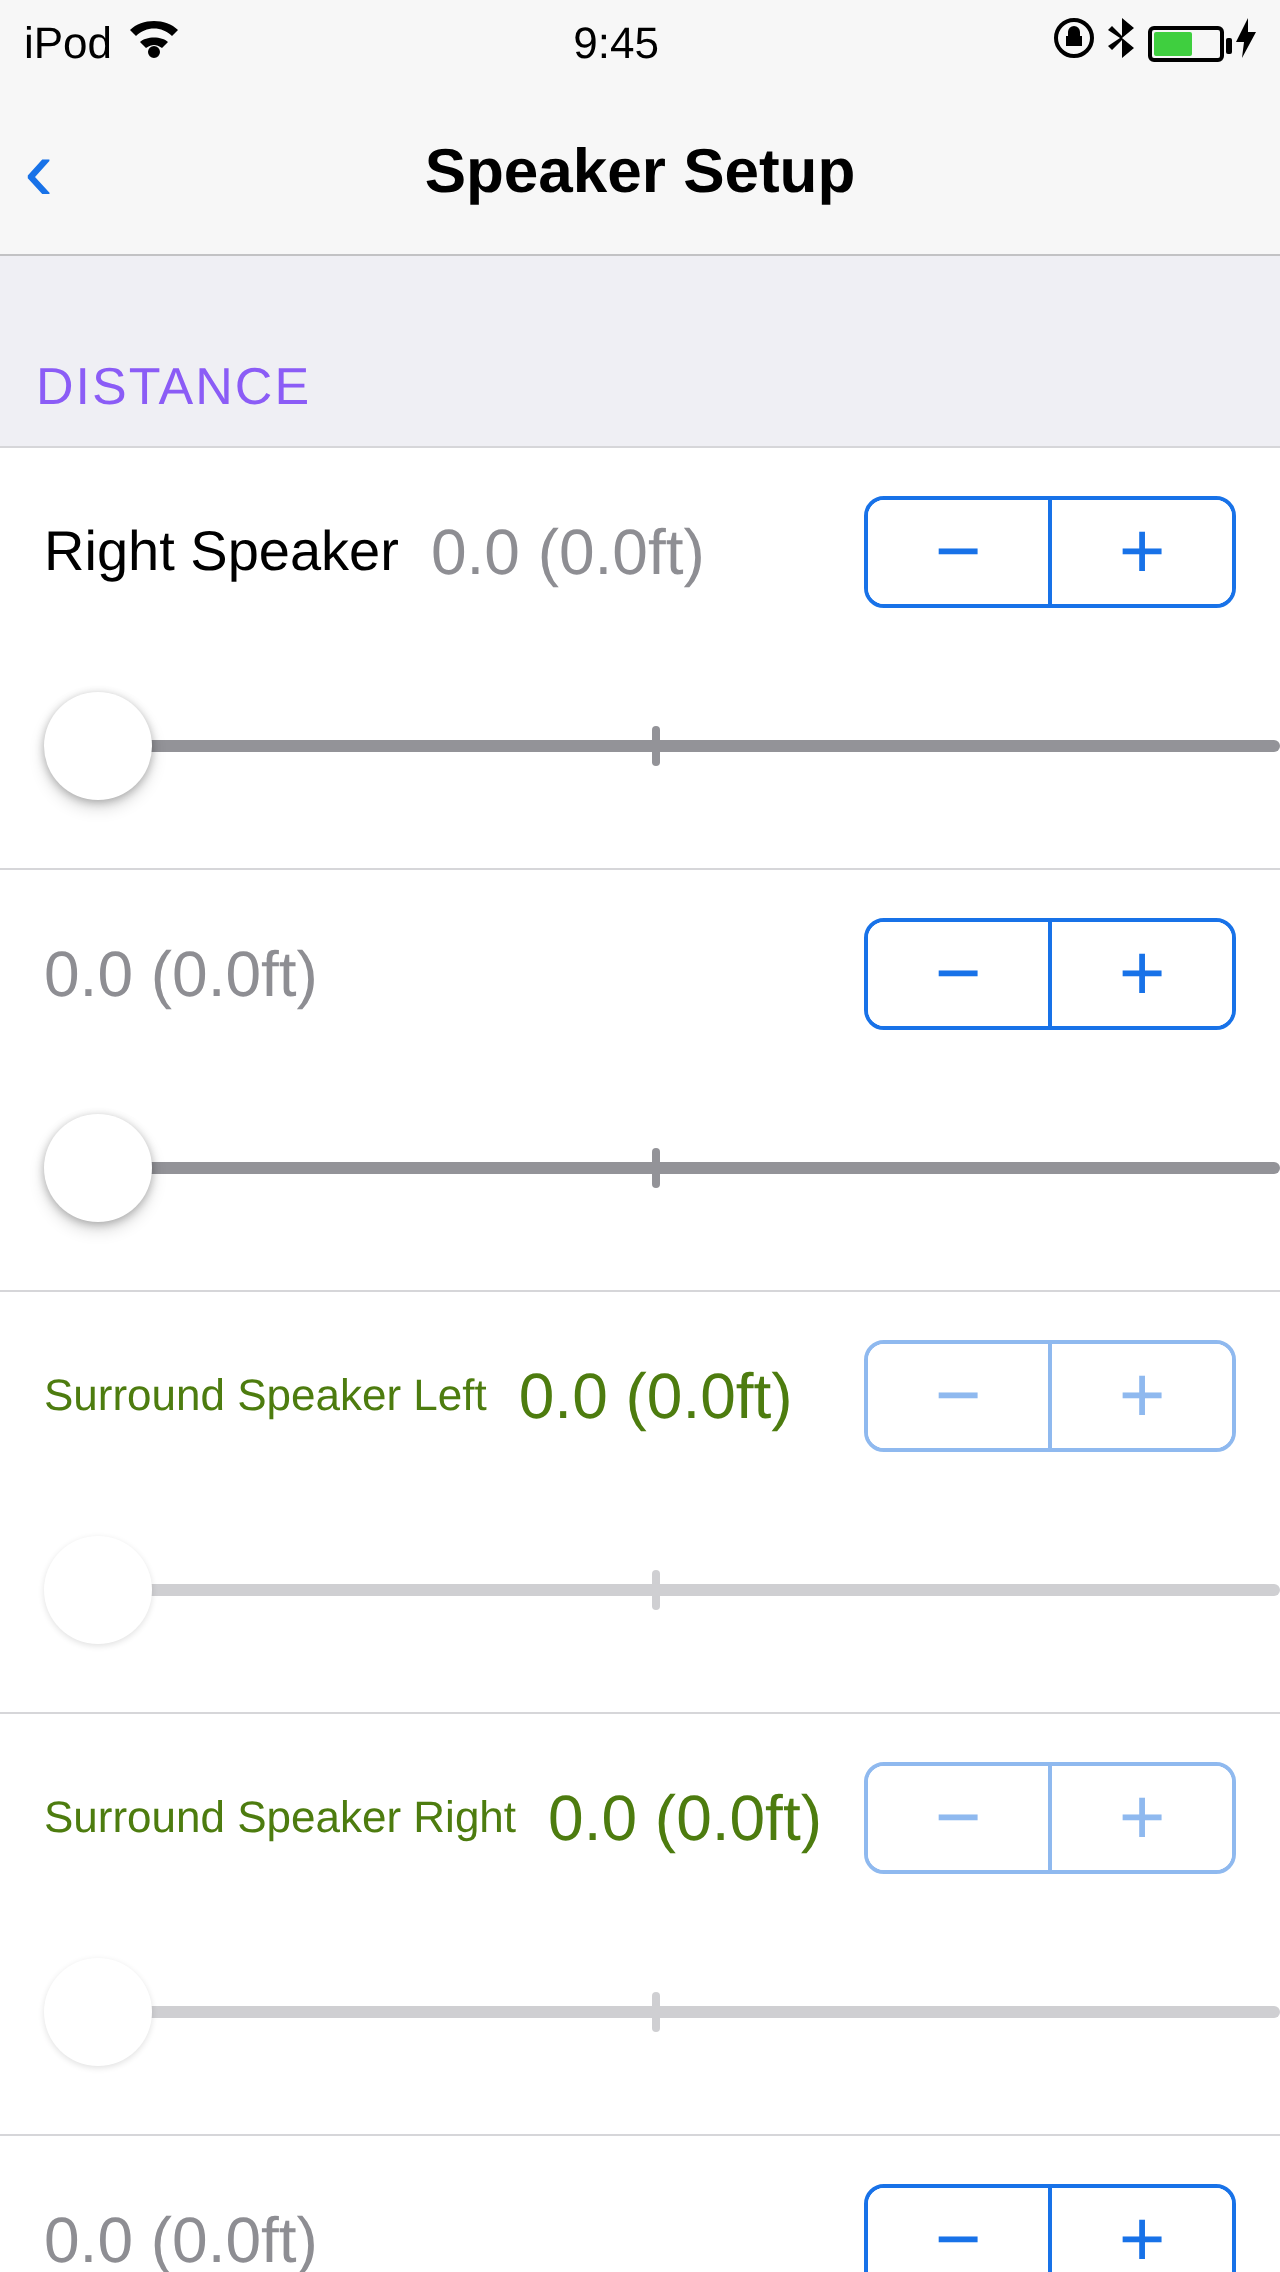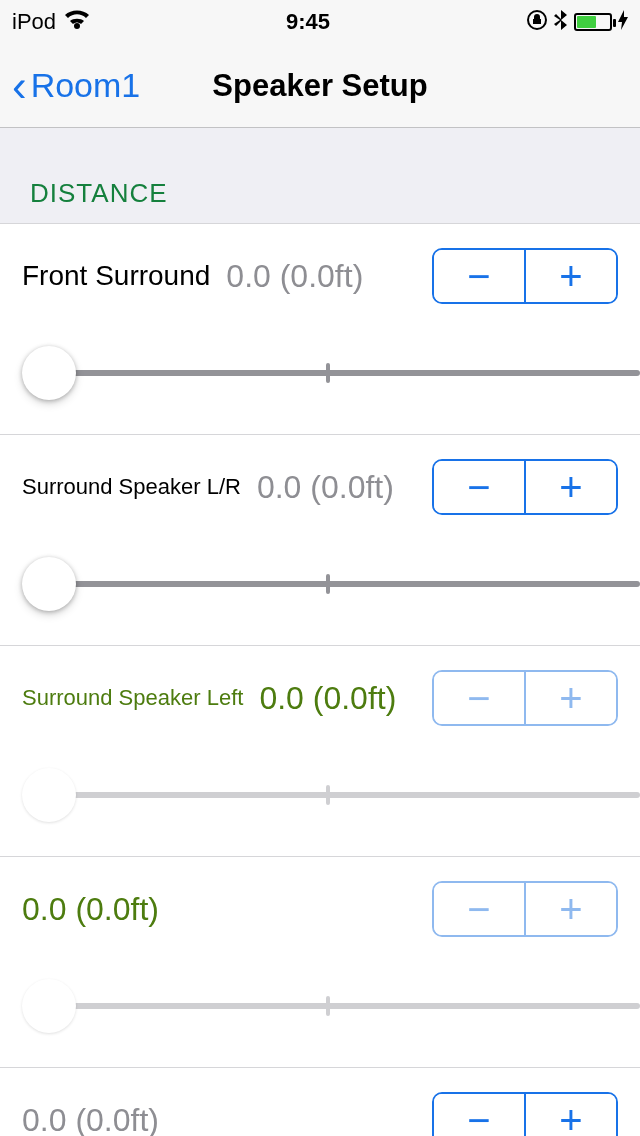--- a/index.html
+++ b/index.html
@@ -43,23 +43,23 @@
       position:relative;
     }
     .back-btn { display:flex; align-items:center; color:#1872e8; font-size:34px; }
     .back-chevron { font-size:44px; font-weight:300; line-height:1; margin-right:4px; }
     .nav-title {
       position:absolute; left:0; right:0; text-align:center;
       font-size:31px; font-weight:700; color:#000; pointer-events:none;
     }
     
     .section-header {
-      padding: 50px 30px 14px;
+      padding: 50px 18px 14px;
       font-size: 26px;
-      color: #15803d;
+      color: #8b5cf6;
       letter-spacing: 1px;
     }
     .content {
       background: #fff;
       border-top: 1px solid #d6d6d9;
     }
     .row {
       padding: 24px 22px 24px 22px;
       border-bottom: 1px solid #d6d6d9;
     }
@@ -136,21 +136,21 @@
     .slider.disabled .slider-tick { background:#cfcfd2; }
     .slider-thumb {
       position:absolute;
       top: 0;
       width: 54px; height: 54px;
       border-radius: 50%;
       background:#fff;
       box-shadow: 0 1px 4px rgba(0,0,0,0.25), 0 4px 8px rgba(0,0,0,0.15);
     }
     .slider.disabled .slider-thumb { box-shadow: 0 1px 3px rgba(0,0,0,0.12); }
-    .status-time { font-weight:700; }
+    .status-time { font-weight:400; }
     .lock-icon, .bt-icon, .bolt-icon { font-size:20px; }
   </style>
 </head>
 <body>
 
 <div class="status-bar">
   <div class="status-left">
     <span>iPod</span>
     <span class="wifi-icon">
       <svg width="26" height="20" viewBox="0 0 26 20">
@@ -178,48 +178,46 @@
       <svg width="10" height="20" viewBox="0 0 10 20">
           <path d="M6 0 L0 12 H4 L3 20 L10 7 H6 Z" fill="#000"></path>
         </svg>
     </span>
   </div>
 </div>
 
 <div class="nav-bar">
   <div class="back-btn">
     <span class="back-chevron">‹</span>
-    <span>Room1</span>
   </div>
   <div class="nav-title">Speaker Setup</div>
 </div>
 
 <div class="section-header">DISTANCE</div>
 
 <div class="content">
 
   <div class="row">
     <div class="row-top">
-      <span class="row-label">Front Surround</span>
+      <span class="row-label">Right Speaker</span>
       <span class="row-value">0.0 (0.0ft)</span>
       <div class="stepper">
         <button>−</button>
         <button>+</button>
       </div>
     </div>
     <div class="slider">
       <div class="slider-track"></div>
       <div class="slider-tick"></div>
       <div class="slider-thumb" style="left:6px;"></div>
     </div>
   </div>
 
   <div class="row">
     <div class="row-top">
-      <span class="row-label small">Surround Speaker L/R</span>
       <span class="row-value">0.0 (0.0ft)</span>
       <div class="stepper">
         <button>−</button>
         <button>+</button>
       </div>
     </div>
     <div class="slider">
       <div class="slider-track"></div>
       <div class="slider-tick"></div>
       <div class="slider-thumb" style="left:6px;"></div>
@@ -237,20 +235,21 @@
     </div>
     <div class="slider disabled">
       <div class="slider-track"></div>
       <div class="slider-tick"></div>
       <div class="slider-thumb" style="left:6px;"></div>
     </div>
   </div>
 
   <div class="row disabled">
     <div class="row-top">
+      <span class="row-label small">Surround Speaker Right</span>
       <span class="row-value">0.0 (0.0ft)</span>
       <div class="stepper disabled">
         <button>−</button>
         <button>+</button>
       </div>
     </div>
     <div class="slider disabled">
       <div class="slider-track"></div>
       <div class="slider-tick"></div>
       <div class="slider-thumb" style="left:6px;"></div>

